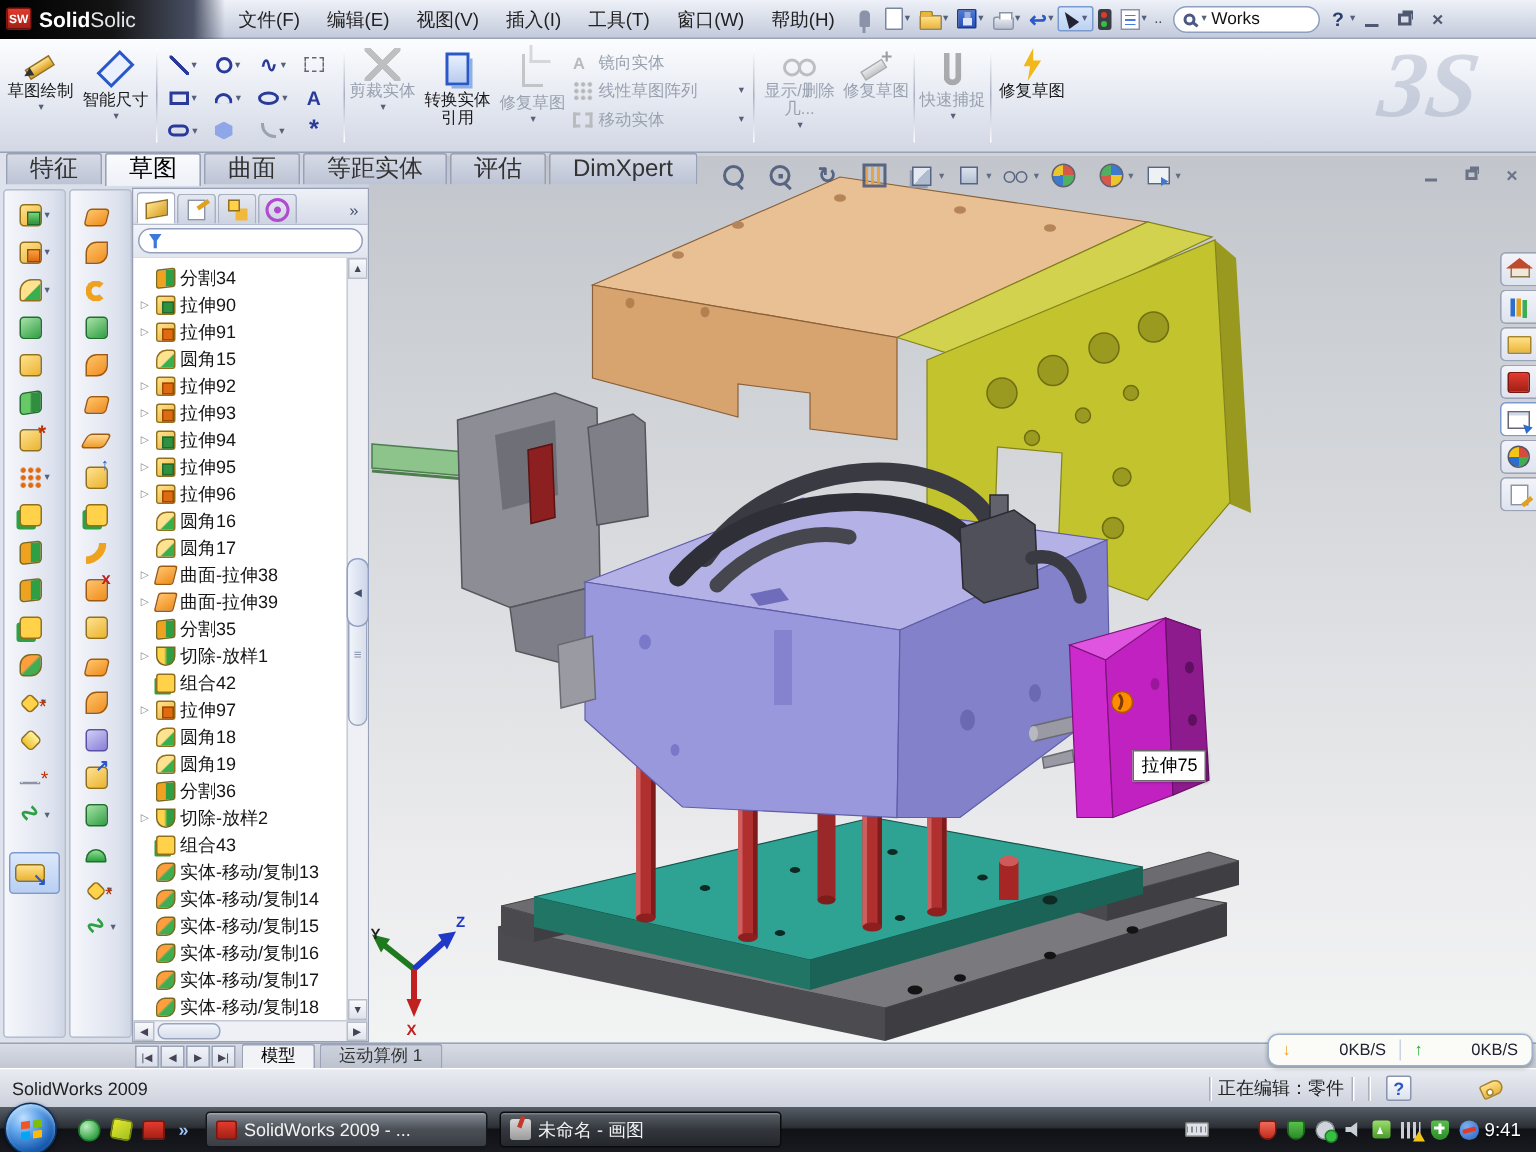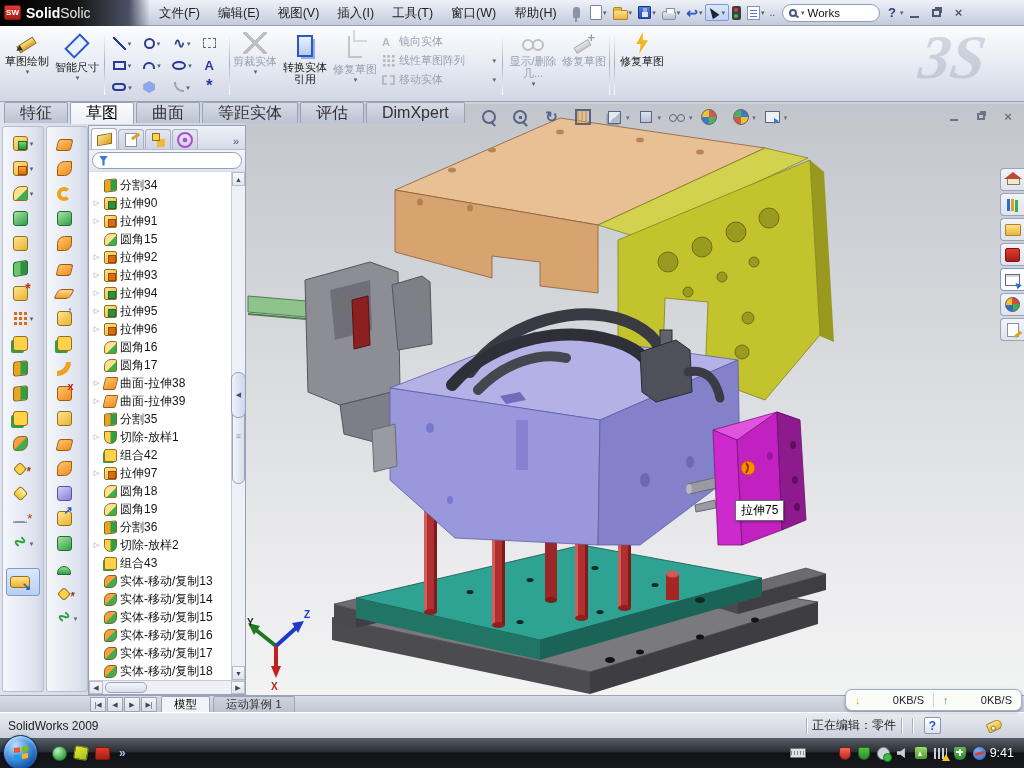--- a/index.html
+++ b/index.html
@@ -193,21 +193,21 @@
 .h-glasses::before{content:"";position:absolute;left:2px;top:7px;width:6px;height:6px;border:1.5px solid #4a5878;border-radius:50%}
 .h-glasses::after{content:"";position:absolute;right:3px;top:7px;width:6px;height:6px;border:1.5px solid #4a5878;border-radius:50%}
 .h-ball::before{content:"";width:14px;height:14px;border-radius:50%;background:conic-gradient(#d84a3a 0 25%,#3fae53 25% 50%,#2a6fd0 50% 75%,#f2c518 75%);border:1px solid #556}
 .h-ball2::before{content:"";width:14px;height:14px;border-radius:50%;background:conic-gradient(#2a6fd0 0 25%,#f2c518 25% 50%,#d84a3a 50% 75%,#3fae53 75%);border:1px solid #556}
 .h-cam::before{content:"";width:13px;height:10px;background:#f5f7fa;border:1.5px solid #4a5878}
 .h-cam::after{content:"";position:absolute;right:1px;bottom:3px;border:3px solid transparent;border-left:5px solid #2a6fd0}
 #doccontrols{position:absolute;left:944px;top:108px;display:flex;gap:7px;z-index:9}
 .dbtn{width:20px;height:16px;color:#6a7388;display:flex;align-items:center;justify-content:center;font-size:13px;font-weight:bold}
 .dc-min{width:8px;height:2px;background:#6a7388;margin-top:7px}
 .dc-restore{width:8px;height:7px;border:2px solid #6a7388;box-shadow:2px -3px 0 -1px #6a7388}
-#tip{position:absolute;left:735px;top:500px;background:#fff;border:1px solid #6a6a6a;padding:1px 5px;font-size:12px;color:#000;z-index:12;box-shadow:1px 1px 2px rgba(0,0,0,.3)}
+#tip{position:absolute;left:755px;top:500px;background:#fff;border:1px solid #6a6a6a;padding:1px 5px;font-size:12px;color:#000;z-index:12;box-shadow:1px 1px 2px rgba(0,0,0,.3)}
 #taskpane{position:absolute;left:1000px;top:168px;width:24px;display:flex;flex-direction:column;gap:2px;z-index:8}
 .tptab{width:24px;height:23px;background:linear-gradient(#f2f4f9,#dfe3ee);border:1px solid #9aa3b8;border-right:none;border-radius:4px 0 0 4px;display:flex;align-items:center;justify-content:center;position:relative}
 .tptab.active{background:#fff;border-color:#7a9ad0}
 .tp-home::before{content:"";position:absolute;bottom:5px;left:6px;width:11px;height:7px;background:#efe8d8;border:1px solid #8a7a50;border-top:none}
 .tp-home::after{content:"";position:absolute;top:3px;left:3px;border-left:9px solid transparent;border-right:9px solid transparent;border-bottom:7px solid #c04a30}
 .tp-lib::before{content:"";width:3px;height:12px;background:#2a6fd0;box-shadow:4px 0 0 #e0a020,8px 1px 0 #3fae53;margin-right:8px}
 .tp-folder::before{content:"";width:14px;height:10px;background:linear-gradient(#ffe08a,#eab63a);border:1px solid #a8842a;border-radius:1px}
 .tp-sw::before{content:"";width:13px;height:12px;background:linear-gradient(#e23b2e,#a31f16);border:1px solid #7e150e;border-radius:2px}
 .tp-palette::before{content:"";width:13px;height:10px;background:#fff;border:1px solid #667;box-shadow:inset 0 2px 0 #cfd8ea}
 .tp-palette::after{content:"";position:absolute;right:3px;bottom:3px;border:3px solid transparent;border-right:6px solid #2a6fd0;transform:rotate(45deg)}
@@ -437,20 +437,25 @@
   <div class="bigbtn disabled" style="width:56px">
     <span class="bi bi-dispdel"></span>
     <span class="lbl">显示/删除几...</span>
     <span class="car">▾</span>
   </div>
   <div class="bigbtn disabled" style="width:46px">
     <span class="bi bi-repair"></span>
     <span class="lbl">修复草图</span>
   </div>
   <div class="vsep"></div>
+  <div class="bigbtn disabled" style="width:46px">
+    <span class="bi bi-snap"></span>
+    <span class="lbl">快速捕捉</span>
+    <span class="car">▾</span>
+  </div>
   <div class="vsep"></div>
   <div class="bigbtn" style="width:50px">
     <span class="bi bi-rapid"></span>
     <span class="lbl">修复草图</span>
   </div>
 </div>
 <div id="ds-watermark">3S</div>
 
 <div id="tabrow">
 
@@ -1082,20 +1087,32 @@
   <div id="start-orb">
       <span class="flag"></span>
     </div>
   <div id="quick">
 
   <span class="glyph ql-green"></span>
       <span class="glyph ql-star"></span>
       <span class="glyph ql-sw"></span>
     </div>
   <span class="qchev">»</span>
+  <div style="display:flex">
+
+      <div class="task active">
+        <span class="tk-sw"></span>
+        <span class="tlabel">SolidWorks 2009 - ...</span>
+      </div>
+
+      <div class="task">
+        <span class="tk-paint"></span>
+        <span class="tlabel">未命名 - 画图</span>
+      </div>
+    </div>
   <div id="tray">
 
   <span class="tr tr-kbd"></span>
       <span class="tr tr-red"></span>
       <span class="tr tr-green"></span>
       <span class="tr tr-gear"></span>
       <span class="tr tr-vol"></span>
       <span class="tr tr-up"></span>
       <span class="tr tr-net"></span>
       <span class="tr tr-plus"></span>

